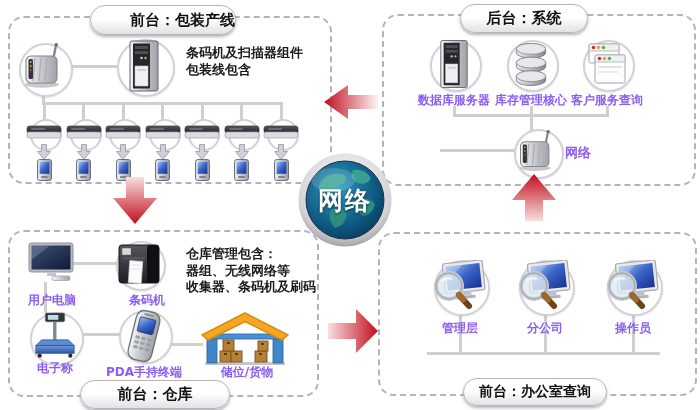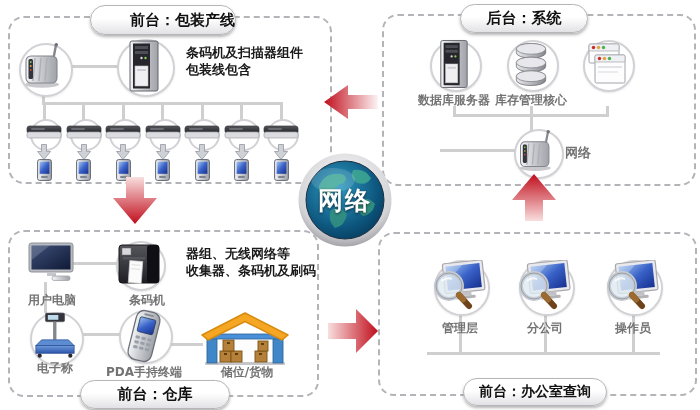--- a/index.html
+++ b/index.html
@@ -9,21 +9,21 @@
   .pill{position:absolute;z-index:6;display:flex;align-items:center;justify-content:center;
         background:linear-gradient(#ffffff,#ffffff 45%,#e2e2e6);
         border:1px solid #b6b6ba;border-radius:15px;
         box-shadow:0 2px 3px rgba(110,110,110,.5);
         font-weight:bold;font-size:15px;color:#101010;white-space:nowrap;}
   .pill.small{font-size:14px;}
   .line{position:absolute;background:#cfcfcf;z-index:1;}
   .circle{position:absolute;border:2px solid #d2d2d6;border-radius:50%;background:#ffffff;
           box-shadow:0 1px 2px rgba(0,0,0,.10);z-index:2;}
   .icon{position:absolute;z-index:3;}
-  .lbl{position:absolute;z-index:4;font-weight:bold;font-size:12px;color:#737373;text-align:center;}
+  .lbl{position:absolute;z-index:4;font-weight:bold;font-size:12px;color:#8b5cf6;text-align:center;}
   .note{position:absolute;z-index:4;font-weight:bold;font-size:13px;color:#1a1a1a;line-height:17px;white-space:nowrap;}
   .flow{position:absolute;z-index:2;}
   .station{position:absolute;top:0;width:36px;height:80px;}
   .station .stub{position:absolute;left:16.5px;top:0;width:3px;height:19px;background:#cfcfcf;}
   .station .st-circle{position:absolute;left:4px;top:17px;width:28px;height:28px;border:2px solid #d2d2d6;border-radius:50%;background:#fff;z-index:2;}
   .station .dock{position:absolute;left:0;top:23px;width:36px;height:14px;z-index:3;}
   .station .sarrow{position:absolute;left:11px;top:42px;width:14px;height:16px;z-index:2;}
   .station .spda{position:absolute;left:10.5px;top:57px;width:15px;height:22px;z-index:3;}
   #hub-label{position:absolute;left:297px;top:152px;width:96px;height:96px;z-index:5;
              display:flex;align-items:center;justify-content:center;
@@ -396,20 +396,21 @@
     <div class="circle" style="left:123px;top:24px;width:48px;height:48px;"></div>
     <svg class="icon" style="left:129px;top:26px;width:36px;height:45px;" viewBox="0 0 36 46">
         <use href="#sym-database"></use>
       </svg>
     <div class="lbl" style="left:99px;top:76px;width:96px;">库存管理核心</div>
 
     <div class="circle" style="left:199px;top:24px;width:48px;height:48px;"></div>
     <svg class="icon" style="left:204px;top:27px;width:38px;height:42px;" viewBox="0 0 38 42">
         <use href="#sym-windows"></use>
       </svg>
+    <div class="lbl" style="left:175px;top:76px;width:96px;">客户服务查询</div>
 
     <div class="circle" style="left:130px;top:113px;width:46px;height:46px;"></div>
     <svg class="icon" style="left:131px;top:112px;width:44px;height:46px;" viewBox="0 0 48 48">
         <use href="#sym-router"></use>
       </svg>
     <div class="lbl" style="left:181px;top:128px;width:60px;text-align:left;font-size:13px;">网络</div>
   </div>
 
   <div class="dbox" style="left:8px;top:230px;width:307px;height:163px;">
     <div class="pill" style="left:70px;top:148px;width:148px;height:27px;">
@@ -425,20 +426,21 @@
       </svg>
     <div class="lbl" style="left:2px;top:60px;width:80px;">用户电脑</div>
 
     <div class="circle" style="left:106px;top:9px;width:46px;height:46px;"></div>
     <svg class="icon" style="left:106px;top:10px;width:46px;height:44px;" viewBox="0 0 46 44">
         <use href="#sym-printer"></use>
       </svg>
     <div class="lbl" style="left:97px;top:60px;width:80px;">条码机</div>
 
     <div class="note" style="left:176px;top:14px;width:136px;line-height:16.5px;">
+      <div>仓库管理包含：</div>
       <div>器组、无线网络等</div>
       <div>收集器、条码机及刷码</div>
     </div>
 
     <div class="circle" style="left:20px;top:80px;width:50px;height:50px;"></div>
     <svg class="icon" style="left:23px;top:79px;width:44px;height:52px;" viewBox="0 0 46 52">
         <use href="#sym-scale"></use>
       </svg>
     <div class="lbl" style="left:5px;top:128px;width:80px;">电子称</div>
 

